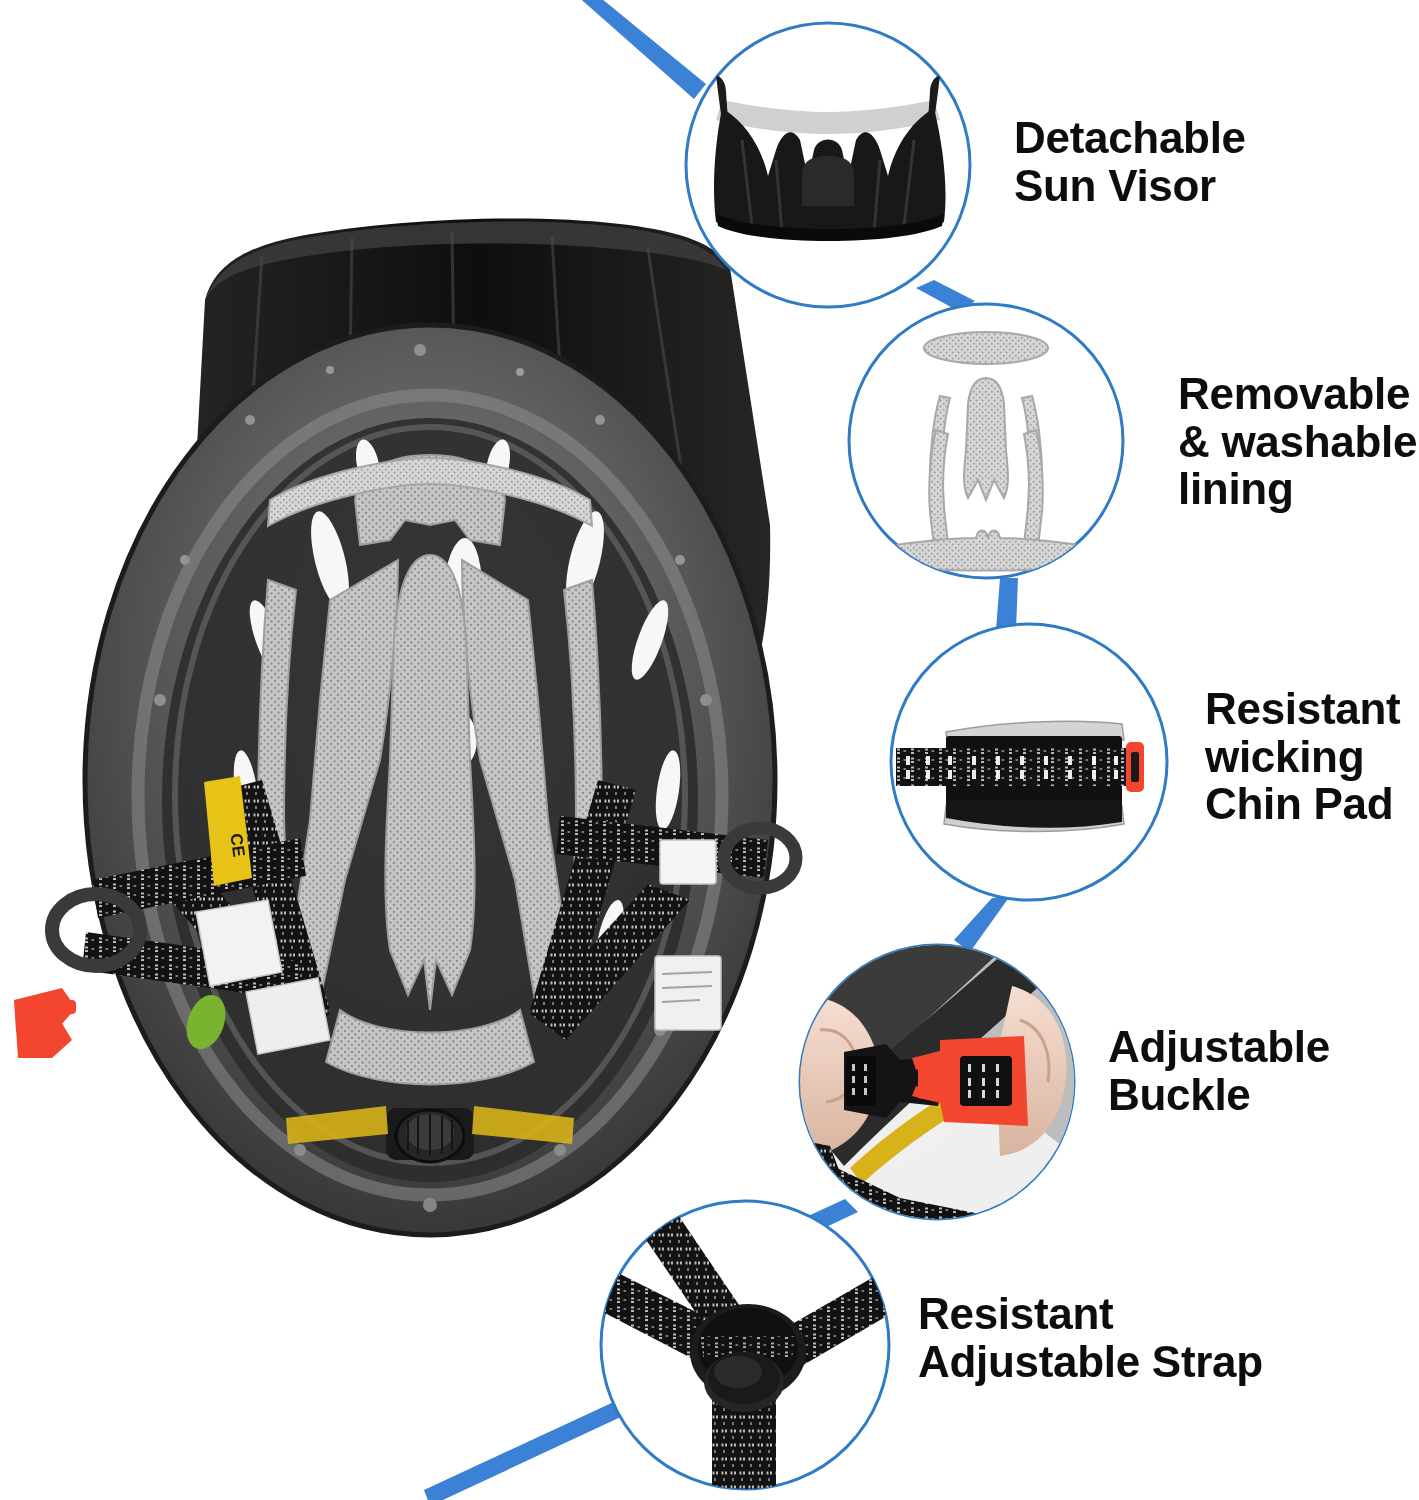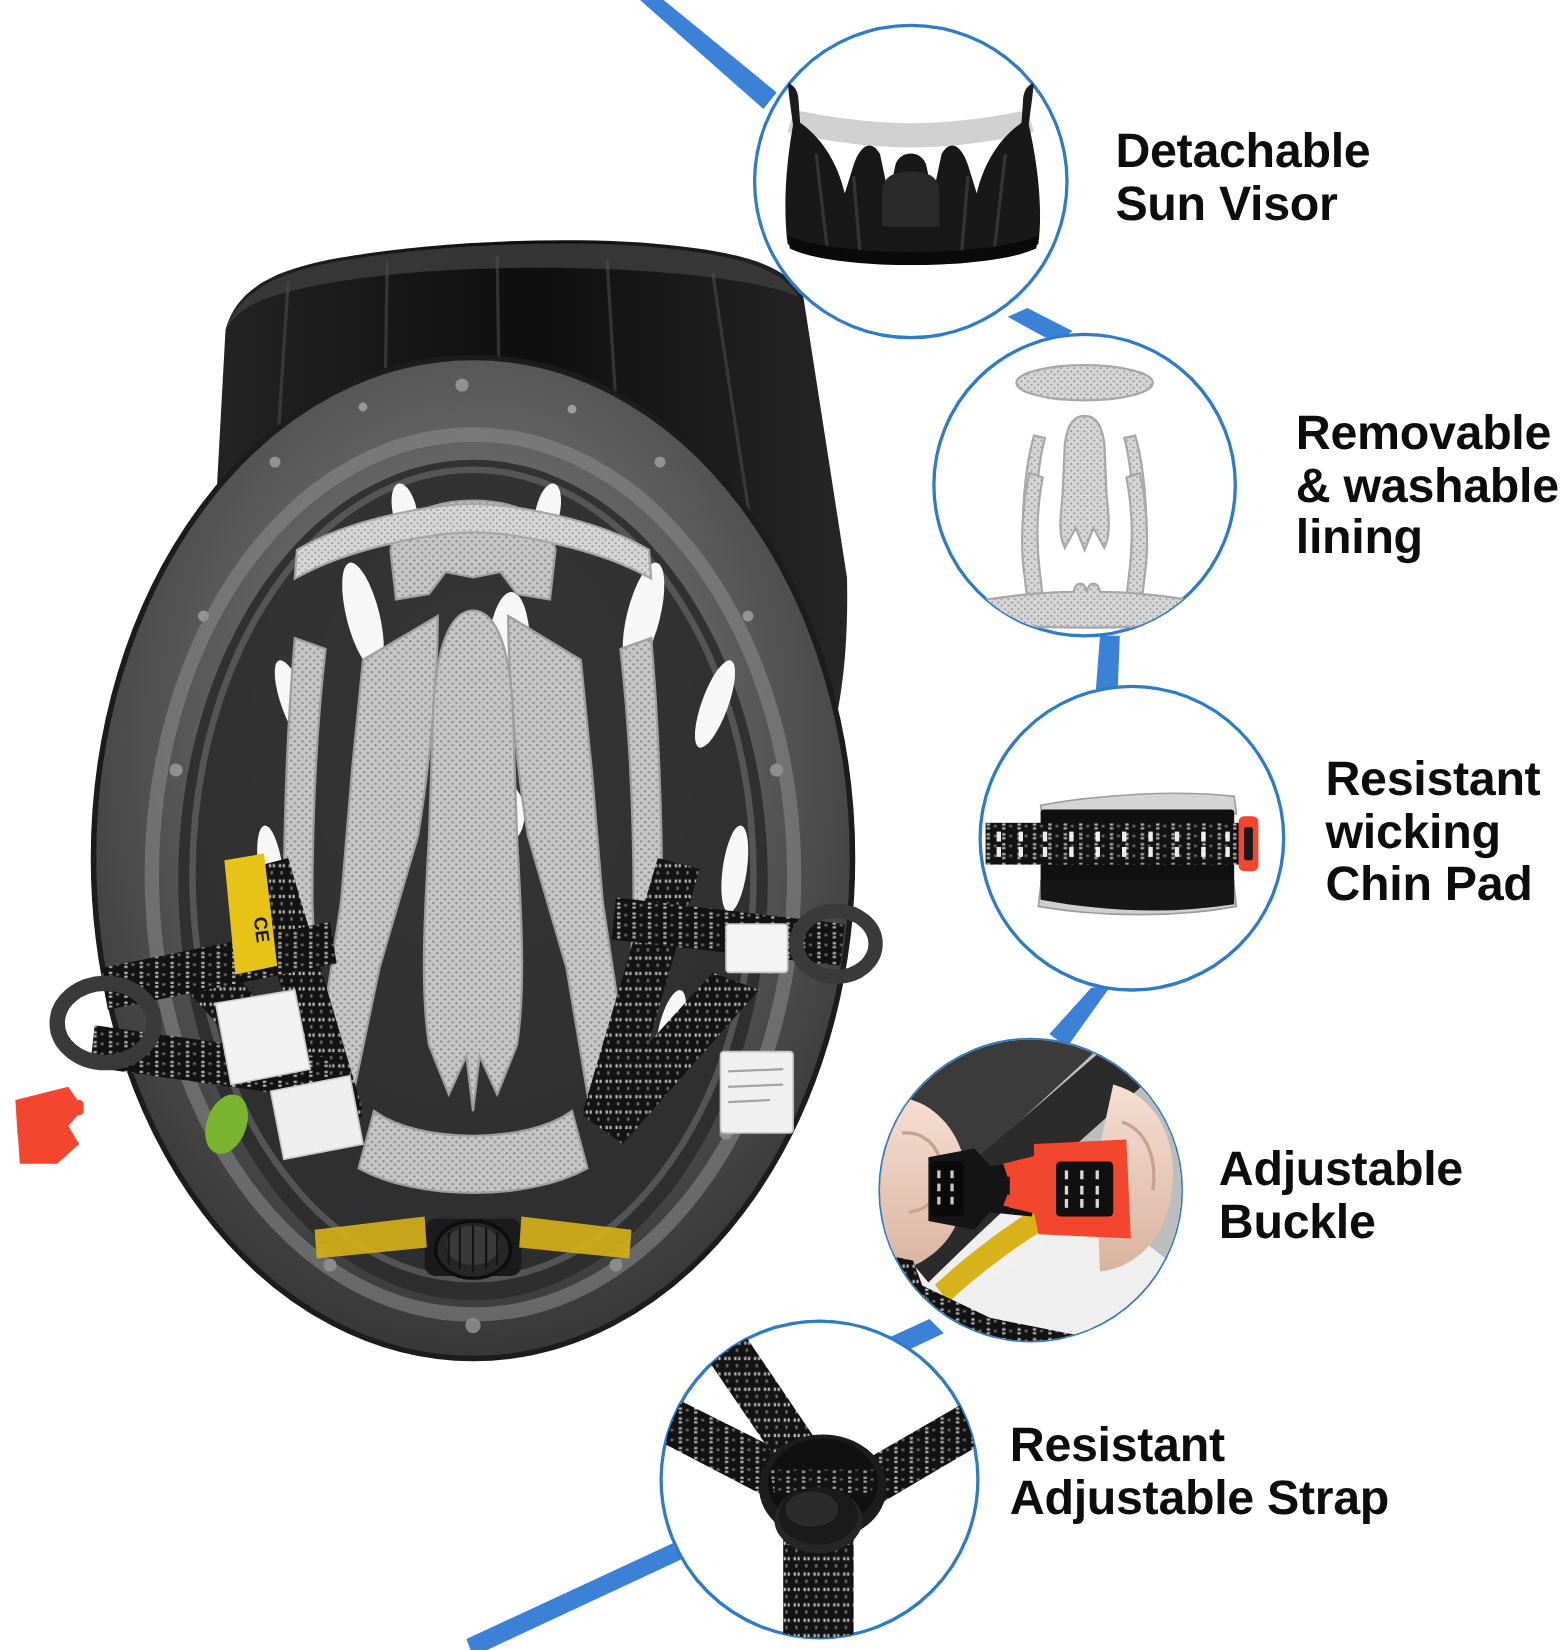--- a/index.html
+++ b/index.html
@@ -16,21 +16,21 @@
     font-weight:bold;
     color:#0d0d0d;
     font-size:44px;
     line-height:1.08;
     letter-spacing:-0.3px;
     white-space:pre-line;
   }
   .lbl-visor  { left:1014px; top:114px; }
   .lbl-lining { left:1158px; top:370px;margin-left:20px; }
   .lbl-chin   { left:1205px; top:685px; }
-  .lbl-buckle { left:1108px; top:1023px;margin-top:16px; }
+  .lbl-buckle { left:1108px; top:1023px; }
   .lbl-strap  { left:918px; top:1290px; }
 </style>
 </head>
 <body>
 
 <div id="stage">
 
 <svg class="layer" viewBox="0 0 1419 1500">
   <defs>
     <radialGradient id="foamGrad" cx="50%" cy="38%" r="72%">

